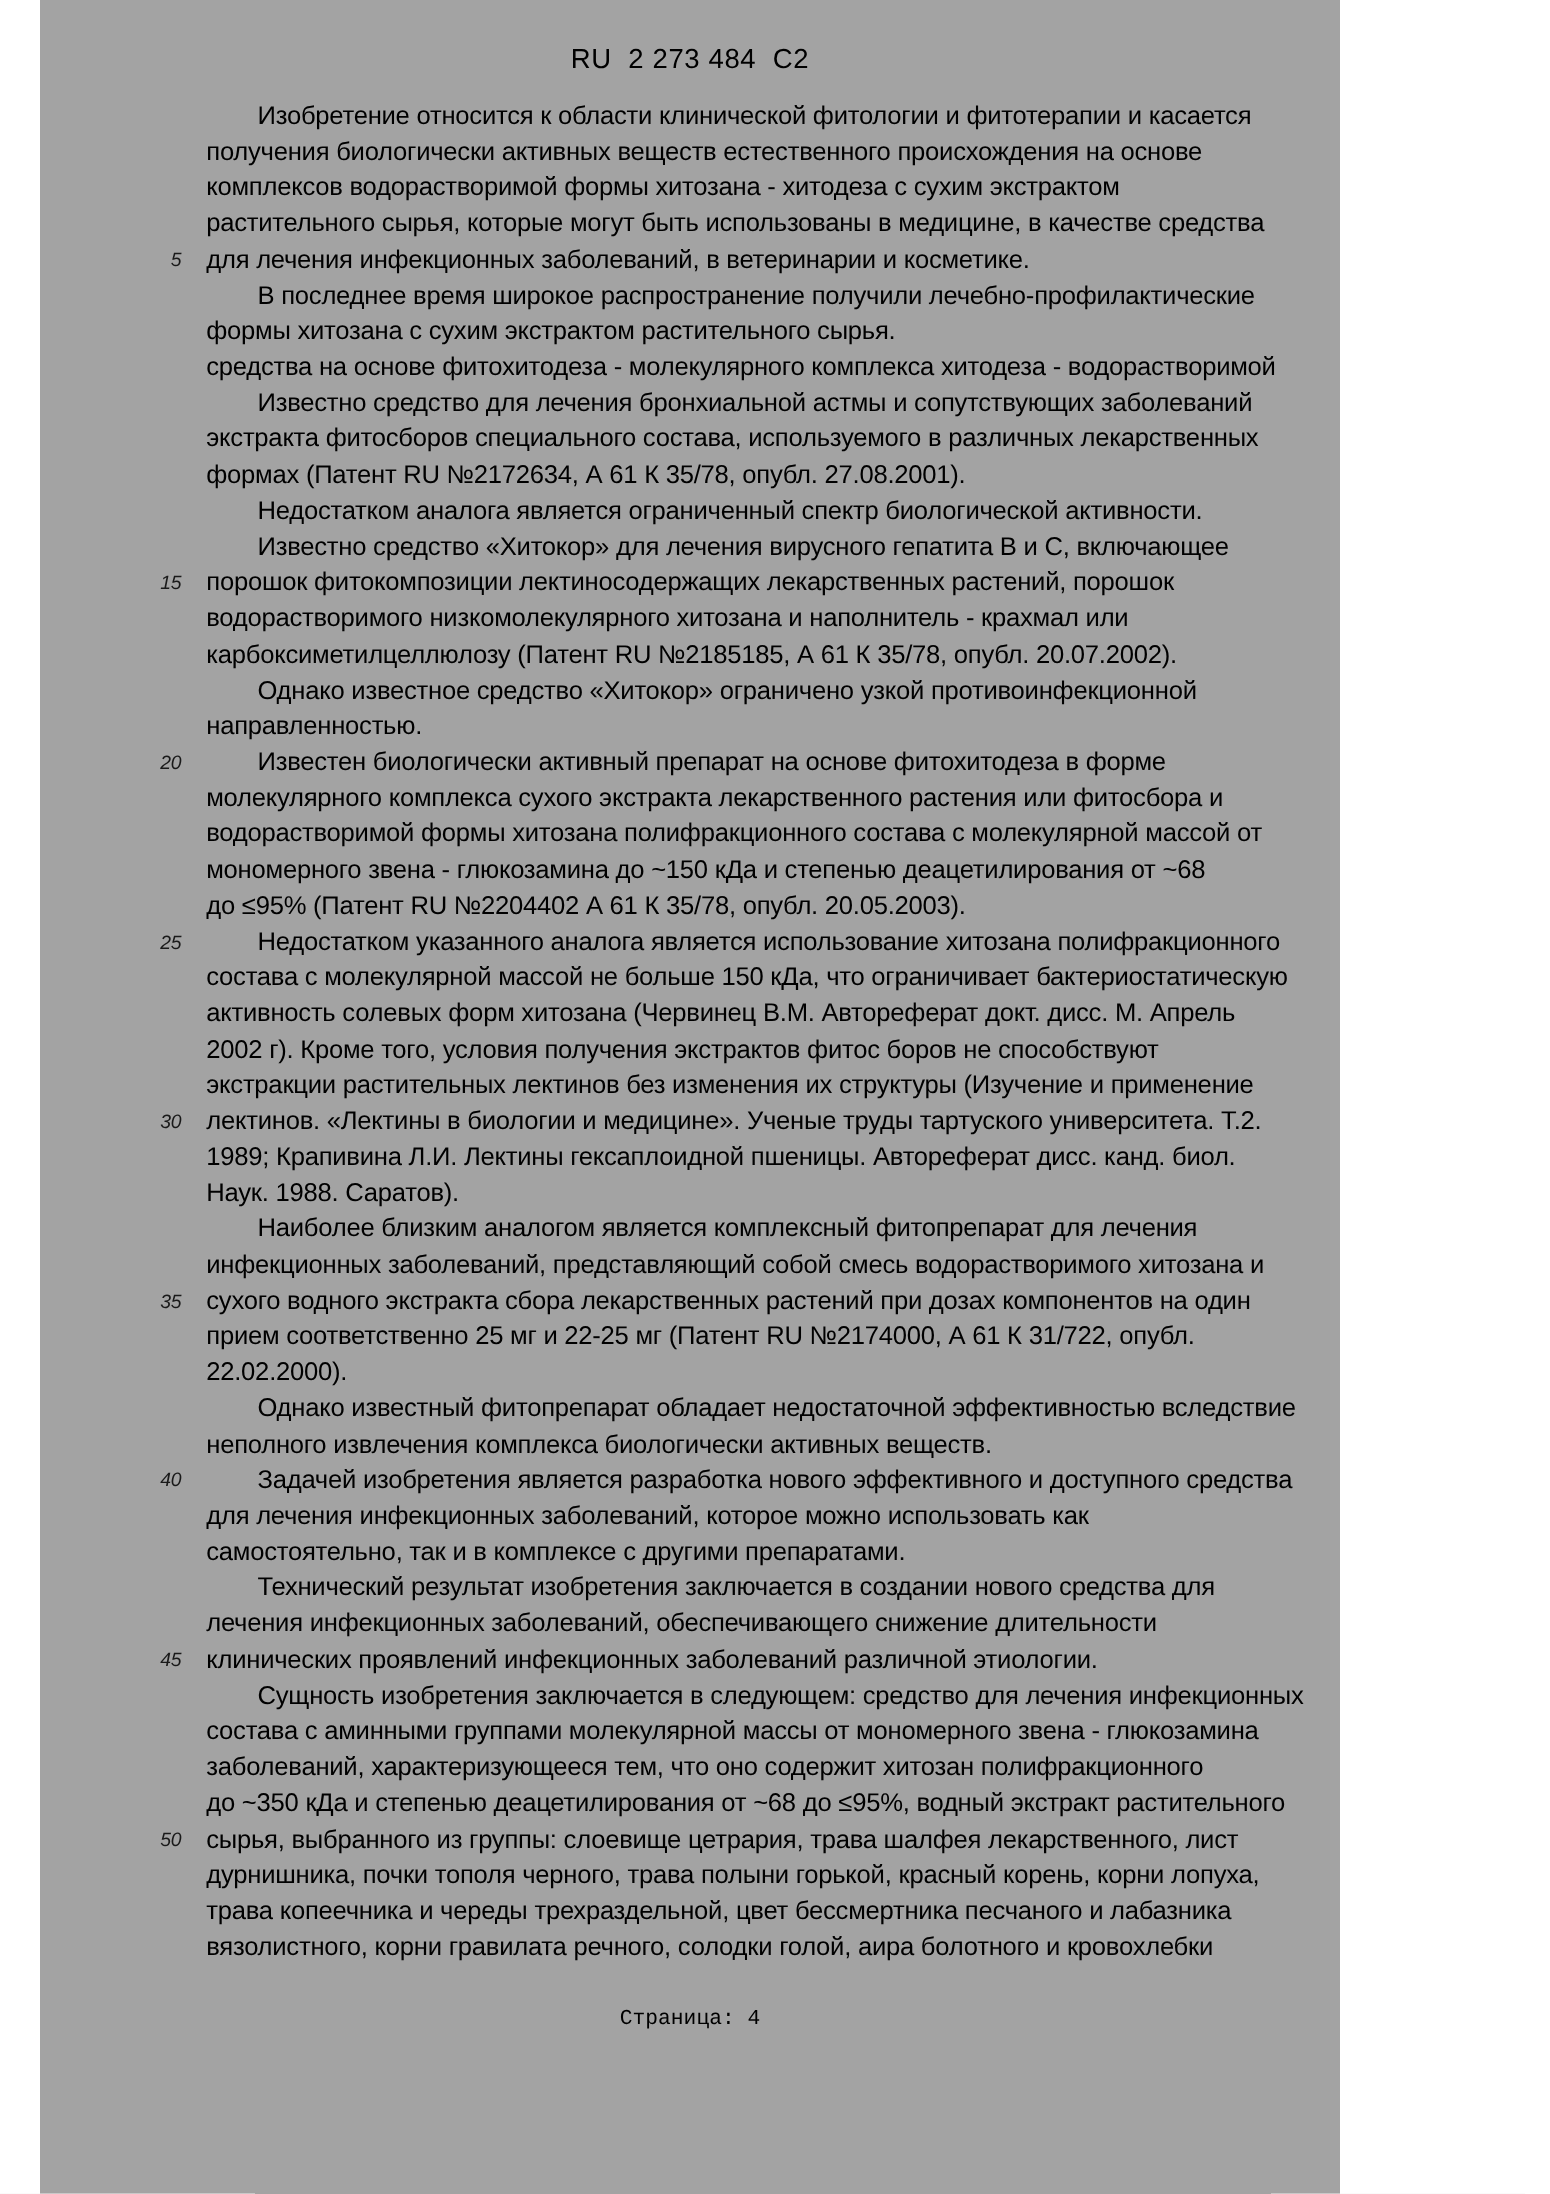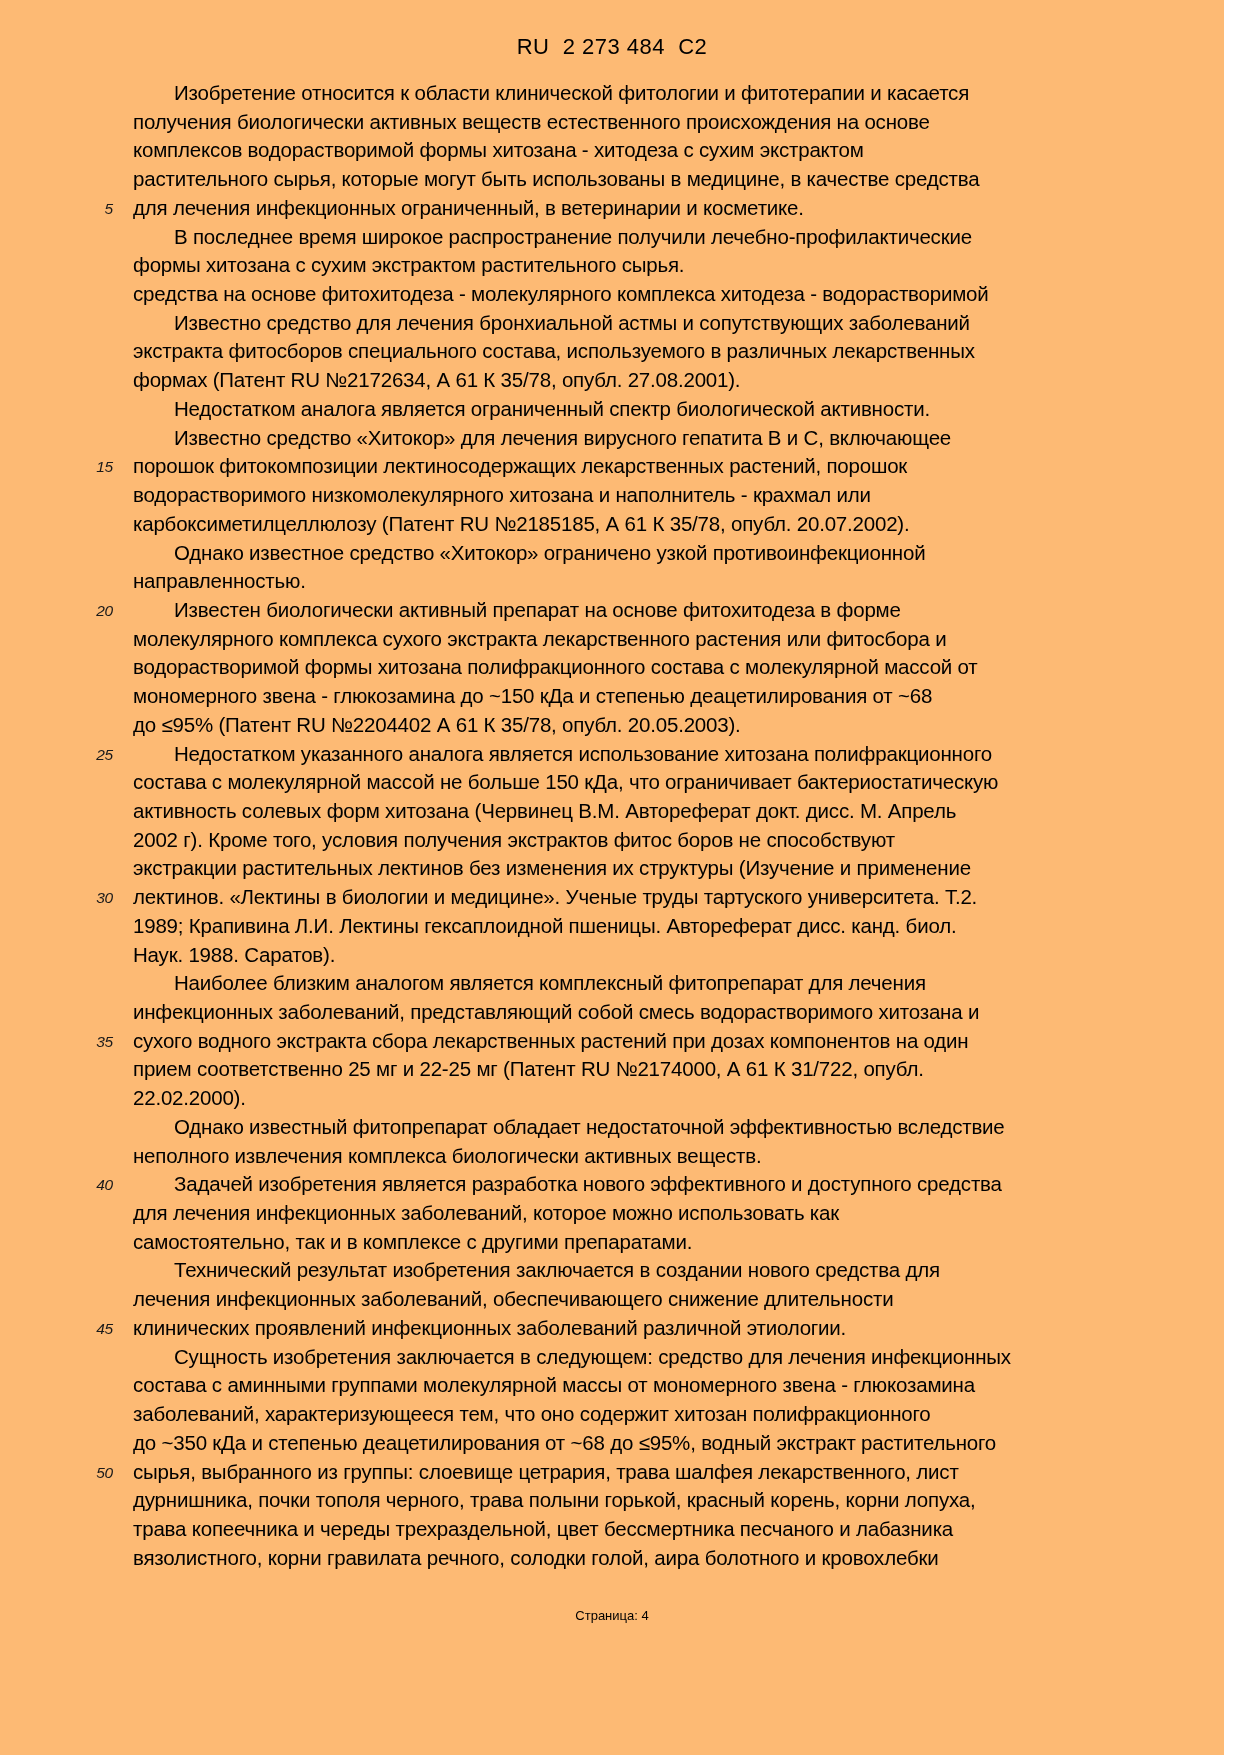--- a/index.html
+++ b/index.html
@@ -2,26 +2,27 @@
 <html lang="ru"><head>
 <meta charset="utf-8">
 <style>
   html, body {
     margin: 0;
     padding: 0;
     background: #ffffff;
   }
   .page {
     position: relative;
-    width: 1224px;
+    width: 1040px;
     height: 1755px;
-    background: #fdba74;
+    background: #a3a3a3;
     color: #000000;
     font-family: "Liberation Sans", sans-serif;
     overflow: hidden;
+    margin-left: 32px;
   }
   .doc-header {
     position: absolute;
     top: 34px;
     left: 0;
     width: 100%;
     text-align: center;
   }
   .doc-header .patent-number {
     font-size: 22px;
@@ -58,22 +59,23 @@
     padding-left: 41px;
   }
   .doc-footer {
     position: absolute;
     top: 1606px;
     left: 0;
     width: 100%;
     text-align: center;
   }
   .doc-footer .page-label {
-    font-size: 13px;
+    font-size: 17px;
     color: #000;
+    font-family: Liberation Mono, monospace;
   }
 </style>
 </head>
 <body>
 
 <div class="page">
 
   <div class="doc-header">
     <span class="patent-number">RU  2 273 484  C2</span>
   </div>
@@ -94,21 +96,21 @@
       <span class="line-text">комплексов водорастворимой формы хитозана - хитодеза с сухим экстрактом</span>
     </div>
 
     <div class="line">
       <span class="lnum"></span>
       <span class="line-text">растительного сырья, которые могут быть использованы в медицине, в качестве средства</span>
     </div>
 
     <div class="line">
       <span class="lnum">5</span>
-      <span class="line-text">для лечения инфекционных ограниченный, в ветеринарии и косметике.</span>
+      <span class="line-text">для лечения инфекционных заболеваний, в ветеринарии и косметике.</span>
     </div>
 
     <div class="line">
       <span class="lnum"></span>
       <span class="line-text indent">В последнее время широкое распространение получили лечебно-профилактические</span>
     </div>
 
     <div class="line">
       <span class="lnum"></span>
       <span class="line-text">формы хитозана с сухим экстрактом растительного сырья.</span>

